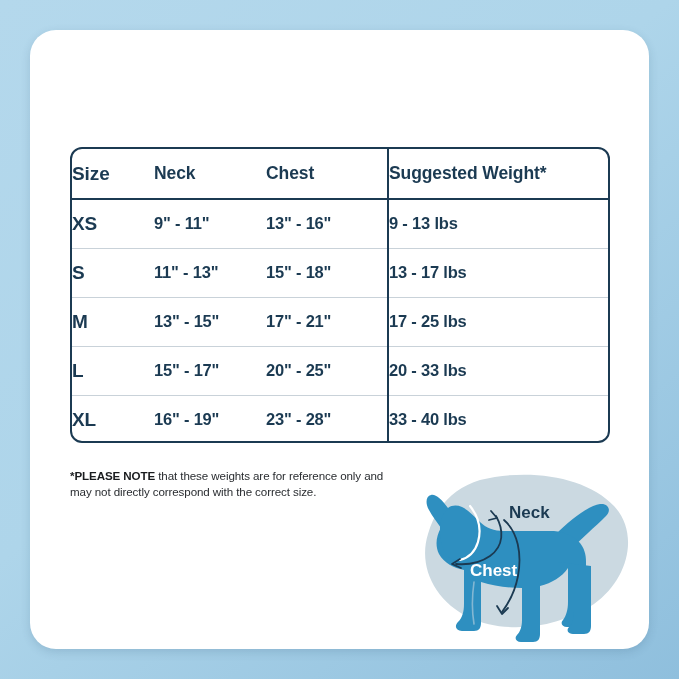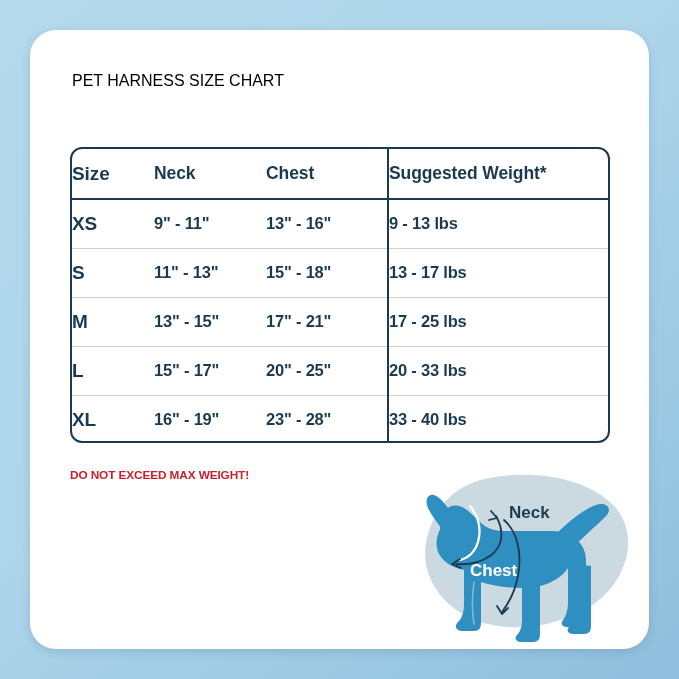--- a/index.html
+++ b/index.html
@@ -146,21 +146,20 @@
     font-weight: bold;
     fill: #ffffff;
   }
 </style>
 </head>
 <body>
 
 <div id="card">
 
   <div id="header">
-    <div id="title-el">PET HARNESS SIZE CHART</div>
   </div>
 
   <div id="table-wrap">
     <table id="size-table">
       <colgroup>
         <col class="c-size">
           <col class="c-neck">
           <col class="c-chest">
           <col class="c-weight">
       </colgroup>
@@ -201,21 +200,23 @@
           <td class="size-cell">XL</td>
           <td>16" - 19"</td>
           <td>23" - 28"</td>
           <td class="weight-cell">33 - 40 lbs</td>
         </tr>
       </tbody>
     </table>
   </div>
 
   <div id="notes">
-    <div id="warning">DO NOT EXCEED MAX WEIGHT!</div>
+    <div class="note">
+      <b>*PLEASE NOTE</b><span> that these weights are for reference only and may not directly correspond with the correct size.</span>
+    </div>
   </div>
 
   <div id="dog-figure">
     <svg viewBox="0 0 228 180" xmlns="http://www.w3.org/2000/svg">
 
       <path d="M72 18 C120 6 178 14 206 44 C232 72 220 118 186 142 C150 167 96 172 62 156 C26 139 10 104 20 72 C28 44 46 26 72 18 Z" fill="#CBD9E1"></path>
 
       <g>
 
         <path d="M148 72 C162 58 180 44 192 42 C200 41 204 48 198 54 C188 64 172 78 160 90 L148 84 Z" fill="#2E8FC0"></path>

